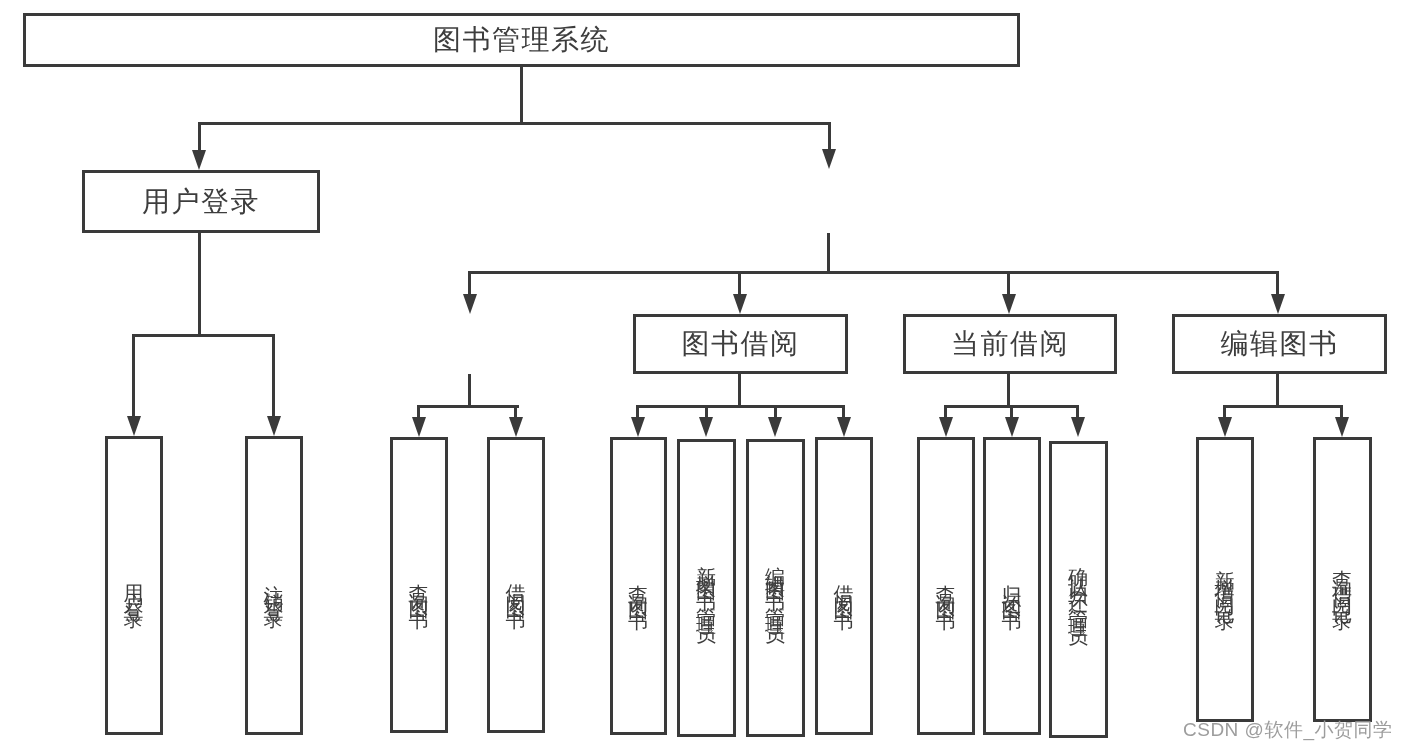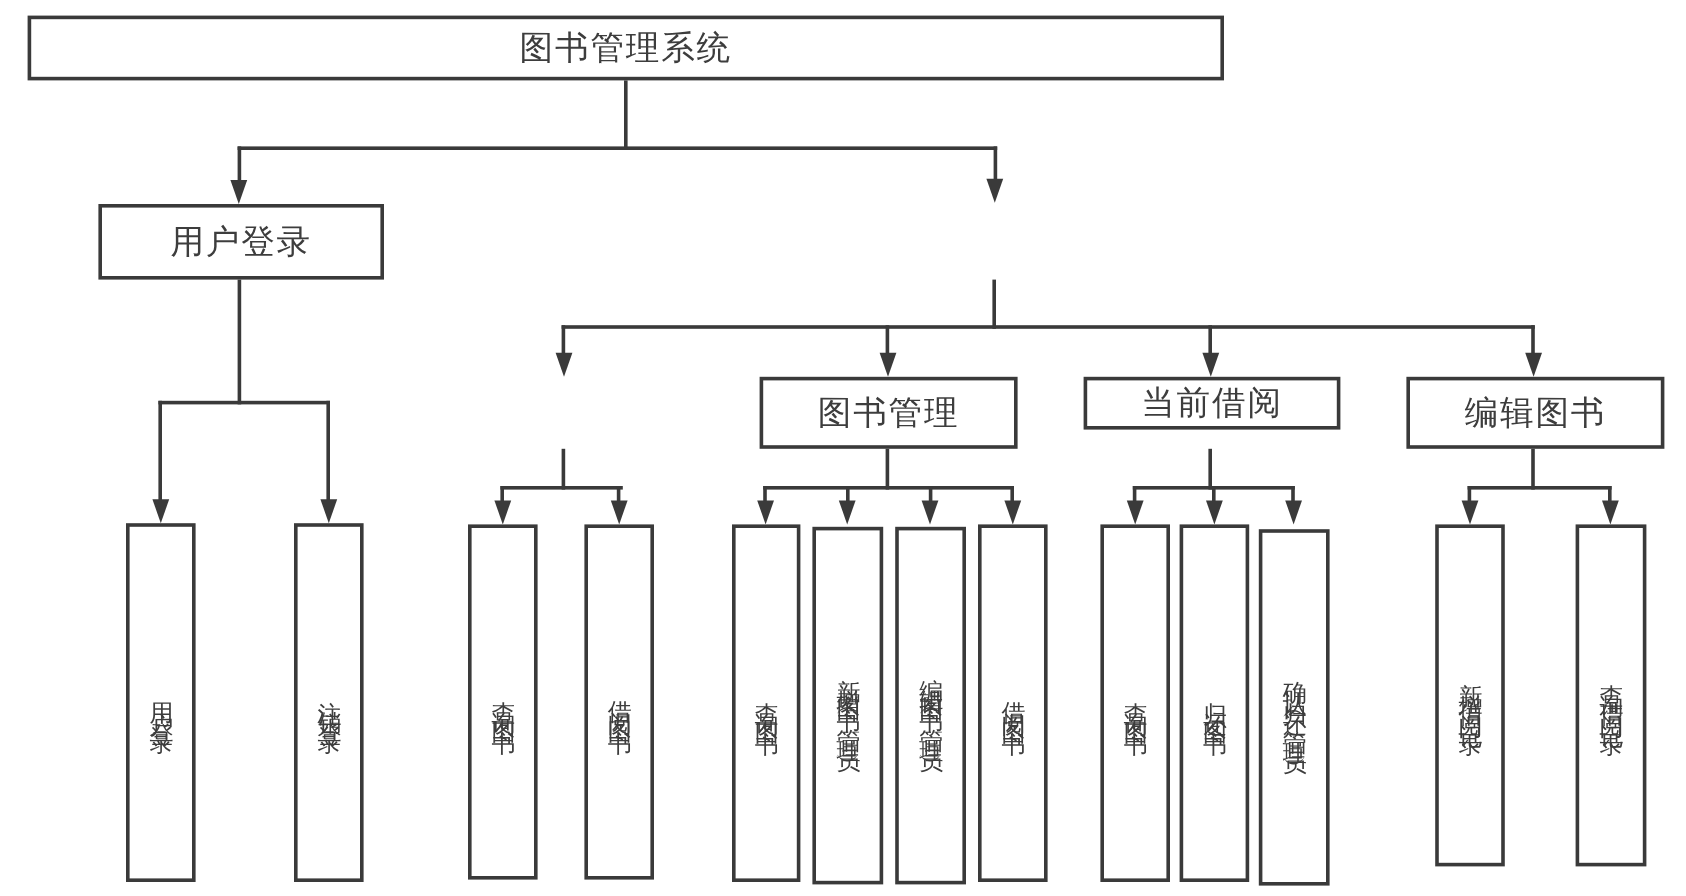--- a/index.html
+++ b/index.html
@@ -65,22 +65,22 @@
   <div class="line" style="left:468px;top:271px;width:811px;height:3px;"></div>
   <div class="line" style="left:468px;top:271px;width:3px;height:26px;"></div>
   <div class="arrow" style="left:463px;top:294px;"></div>
   <div class="line" style="left:738px;top:271px;width:3px;height:26px;"></div>
   <div class="arrow" style="left:733px;top:294px;"></div>
   <div class="line" style="left:1007px;top:271px;width:3px;height:26px;"></div>
   <div class="arrow" style="left:1002px;top:294px;"></div>
   <div class="line" style="left:1276px;top:271px;width:3px;height:26px;"></div>
   <div class="arrow" style="left:1271px;top:294px;"></div>
 
-  <div class="node h-node" style="left:633px;top:314px;width:215px;height:60px;">图书管理</div>
-  <div class="node h-node" style="left:903px;top:314px;width:214px;height:44px;">当前借阅</div>
+  <div class="node h-node" style="left:633px;top:314px;width:215px;height:60px;">图书借阅</div>
+  <div class="node h-node" style="left:903px;top:314px;width:214px;height:60px;">当前借阅</div>
   <div class="node h-node" style="left:1172px;top:314px;width:215px;height:60px;">编辑图书</div>
 
   <div class="line" style="left:468px;top:374px;width:3px;height:34px;"></div>
   <div class="line" style="left:417px;top:405px;width:102px;height:3px;"></div>
   <div class="line" style="left:417px;top:405px;width:3px;height:16px;"></div>
   <div class="arrow" style="left:412px;top:417px;"></div>
   <div class="line" style="left:514px;top:405px;width:3px;height:16px;"></div>
   <div class="arrow" style="left:509px;top:417px;"></div>
 
   <div class="node v-node" style="left:390px;top:437px;width:58px;height:296px;">查询图书</div>
@@ -118,14 +118,15 @@
   <div class="line" style="left:1276px;top:374px;width:3px;height:34px;"></div>
   <div class="line" style="left:1223px;top:405px;width:120px;height:3px;"></div>
   <div class="line" style="left:1223px;top:405px;width:3px;height:16px;"></div>
   <div class="arrow" style="left:1218px;top:417px;"></div>
   <div class="line" style="left:1340px;top:405px;width:3px;height:16px;"></div>
   <div class="arrow" style="left:1335px;top:417px;"></div>
 
   <div class="node v-node" style="left:1196px;top:437px;width:58px;height:285px;">新增借阅记录</div>
   <div class="node v-node" style="left:1313px;top:437px;width:59px;height:285px;">查询借阅记录</div>
 
+  <div class="watermark">CSDN @软件_小贺同学</div>
 
 </div>
 
 </body></html>

